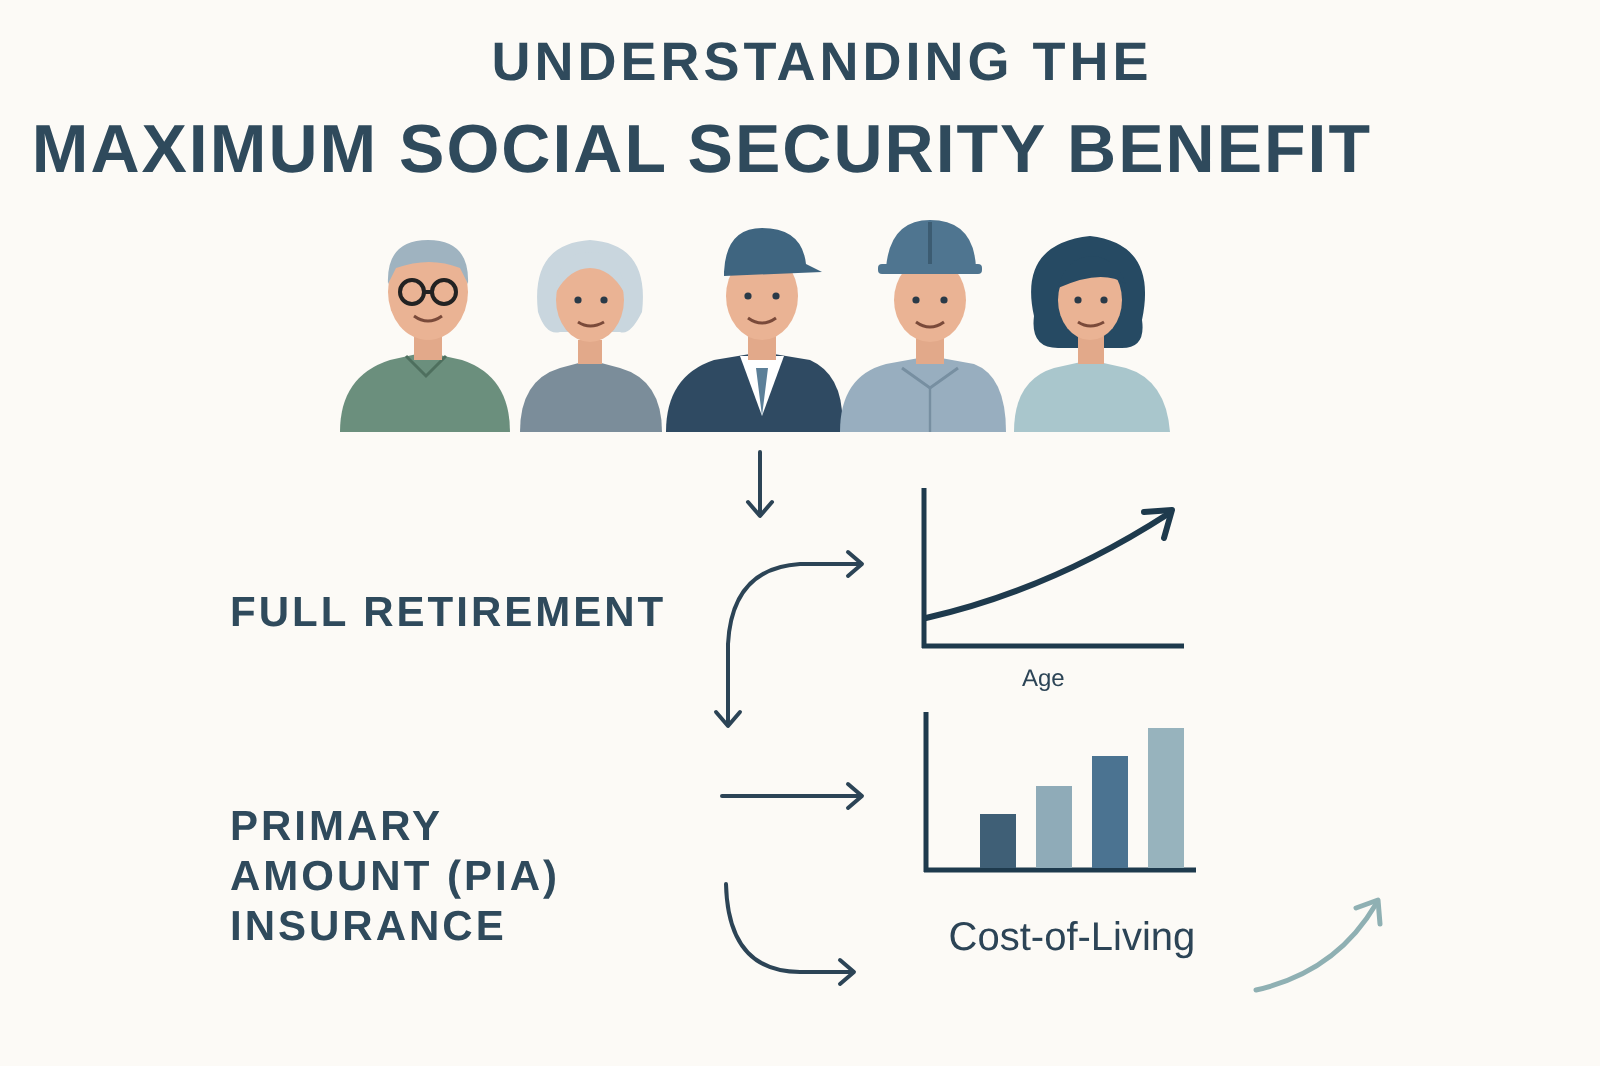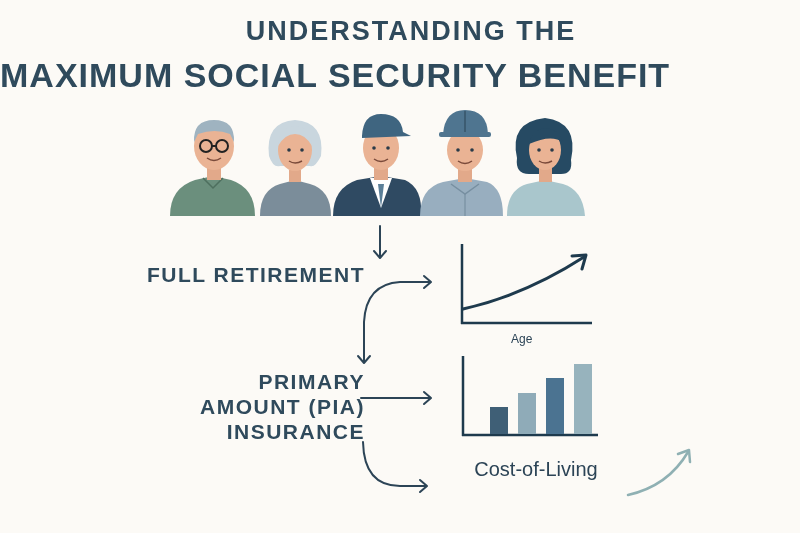--- a/index.html
+++ b/index.html
@@ -1,24 +1,24 @@
 <!DOCTYPE html>
 <html><head>
 <meta charset="utf-8">
 <style>
   html, body { margin:0; padding:0; }
   body { width:800px; height:533px; background:#fcfaf6; position:relative; overflow:hidden;
          font-family:"DejaVu Sans", sans-serif; color:#2c4456; }
   .abs { position:absolute; }
   .title1 { left:0; width:800px; top:16px; text-align:center; font-size:27px; font-weight:bold;
             letter-spacing:2px; color:#2f4a5c; font-family:"Liberation Sans", sans-serif;margin-left:11px; }
-  .title2 { left:0; width:686px; top:56px; text-align:left; font-size:34px; font-weight:bold;
+  .title2 { left:0; width:686px; top:56px; text-align:right; font-size:34px; font-weight:bold;
             letter-spacing:1px; color:#2f4a5c; font-family:"Liberation Sans", sans-serif; }
-  .label { text-align:right; font-weight:bold; font-size:21px; letter-spacing:1.5px; color:#2f4a5c;
-           line-height:25px; font-family:"Liberation Sans", sans-serif; }
+  .label { text-align:left; font-weight:bold; font-size:21px; letter-spacing:1.5px; color:#2f4a5c;
+           line-height:25px; font-family:"Liberation Sans", sans-serif;margin-top:32px; }
   .cola { font-size:20px; line-height:28px; color:#2c4456; text-align:center;
           font-family:"Liberation Sans", sans-serif; }
   .agel { font-size:12px; color:#2c4456; font-family:"Liberation Sans", sans-serif; }
   svg { position:absolute; overflow:visible; }
 </style>
 </head>
 <body>
 
 <div class="abs title1">UNDERSTANDING  THE</div>
 <div class="abs title2">MAXIMUM SOCIAL SECURITY BENEFIT</div>

